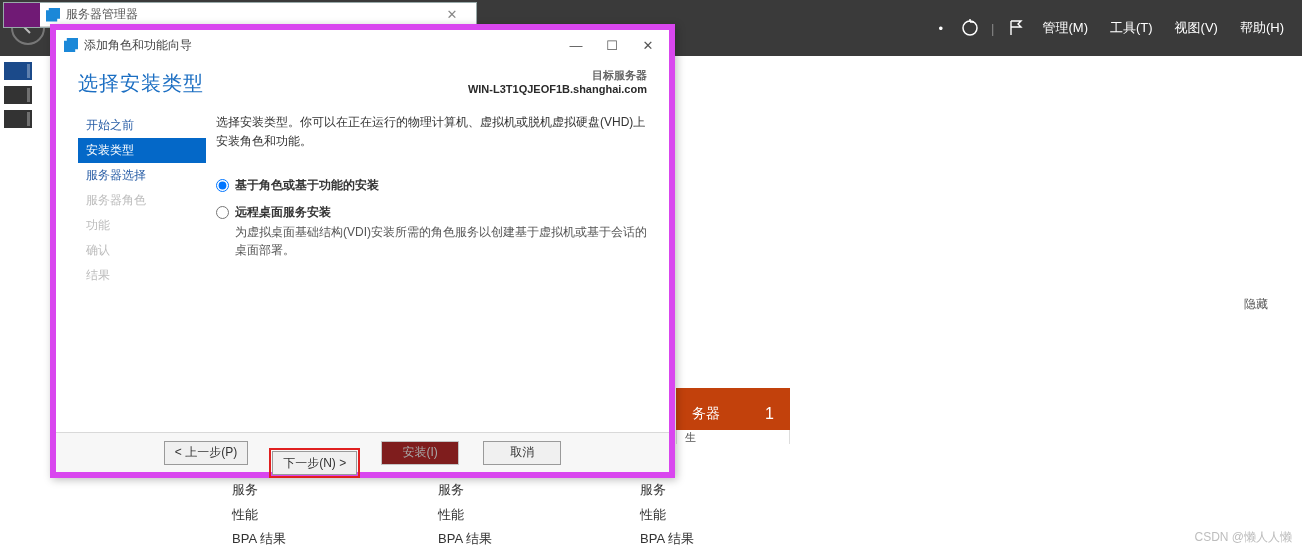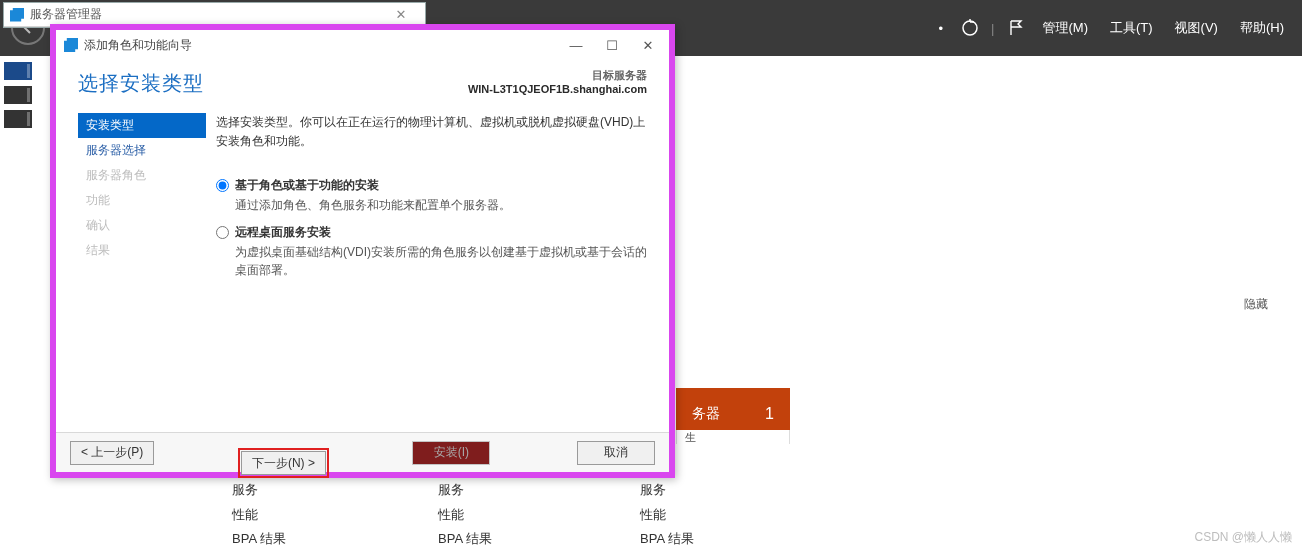--- a/index.html
+++ b/index.html
@@ -13,21 +13,21 @@
   .tb-item { padding: 0 8px; color:#fff; cursor:pointer; }
   .tb-icon { display:inline-flex; align-items:center; justify-content:center; width:26px; height:26px; }
   .tb-sep { color:#888; padding:0 2px; }
 
   
   .left-strip { position:absolute; left:0; top:56px; width:36px; background:#fff; }
   .left-strip .ico { width:28px; height:18px; margin:6px 4px; background:#1b4a8a; position:relative; }
   .left-strip .ico::after { content:""; position:absolute; right:2px; top:2px; bottom:2px; width:3px; background:#fff; opacity:.3; }
 
   
-  .parent-win { position:absolute; left:3px; top:2px; width:423px; border:1px solid #9aa; background:#fef9c3; }
+  .parent-win { position:absolute; left:3px; top:2px; width:474px; border:1px solid #9aa; background:#701a75;padding-left:36px; }
   .parent-title { height:24px; display:flex; align-items:center; padding:0 6px; font-size:12px; color:#555; border-bottom:1px solid #d4d4d4; background:#fff; }
   .parent-title .tico { width:14px; height:14px; background:#1b88d8; margin-right:6px; display:inline-block; clip-path: polygon(20% 0,100% 0,100% 80%,80% 80%,80% 100%,0 100%,0 20%,20% 20%);}
   .parent-close { position:absolute; right:4px; top:3px; width:40px; height:18px; text-align:center; color:#888; font-size:13px; line-height:18px; }
 
   
   .wizard { position:absolute; left:50px; top:24px; width:625px; height:454px; background:#fff; border:6px solid #d946ef; box-shadow: 2px 2px 8px rgba(0,0,0,.25); }
   .wiz-title { height:30px; display:flex; align-items:center; padding:0 8px; color:#444; font-size:12px; }
   .wiz-title .tico { width:14px; height:14px; background:#1b88d8; margin-right:6px; display:inline-block; clip-path: polygon(20% 0,100% 0,100% 80%,80% 80%,80% 100%,0 100%,0 20%,20% 20%);}
   .wiz-controls { position:absolute; right:4px; top:4px; display:flex; gap:2px; }
   .wiz-btn { width:34px; height:22px; display:flex; align-items:center; justify-content:center; font-size:13px; color:#555; }
@@ -44,21 +44,21 @@
   .step.active { background:#0468c8; color:#fff; }
   .step.disabled { color:#bcbcbc; cursor:default; }
 
   .wiz-content { flex:1; padding: 2px 22px 0 10px; font-size:12px; color:#333; }
   .wiz-content .intro { margin-bottom:26px; line-height:1.6; }
   .opt { display:flex; align-items:flex-start; margin-bottom:10px; }
   .opt input[type=radio] { margin:2px 6px 0 0; }
   .opt-label { font-weight:bold; }
   .opt-desc { color:#555; margin-top:2px; line-height:1.5; }
 
-  .wiz-footer { position:absolute; left:0; right:0; bottom:0; height:40px; border-top:1px solid #d9d9d9; display:flex; align-items:center; justify-content:space-between; padding:0 14px; gap:24px; background:#f7f7f7; }
+  .wiz-footer { position:absolute; left:0; right:0; bottom:0; height:40px; border-top:1px solid #d9d9d9; display:flex; align-items:center; justify-content:center; padding:0 14px; gap:24px; background:#f7f7f7; }
   .btn { min-width:78px; height:24px; border:1px solid #9a9a9a; background:#f0f0f0; font-size:12px; color:#333; padding:0 10px; cursor:pointer; }
   .btn:disabled { color:#a8a8a8; border-color:#c4c4c4; background:#7f1d1d; cursor:default; }
   .btn.primary-outline { outline:2px solid #e02020; outline-offset:1px;margin-top:21px; }
 
   
   .bg-area { position:absolute; left:36px; top:56px; right:0; bottom:0; background:#fff; z-index:-1; }
   .hide-link { position:absolute; right:34px; top:296px; font-size:12px; color:#555; }
   .red-tile { position:absolute; left:676px; top:388px; width:114px; height:52px; background:#c2410c; color:#fff; display:flex; align-items:center; justify-content:space-between; padding:0 16px; font-size:14px; }
   .red-tile .num { font-size:16px; }
   .red-stub { position:absolute; left:676px; top:430px; width:114px; height:14px; border-left:1px solid #ddd; border-right:1px solid #ddd; background:#fff; font-size:11px; color:#555; padding-left:8px;}
@@ -153,36 +153,36 @@
   <div class="wiz-head">
     <div class="wiz-heading">选择安装类型</div>
     <div class="wiz-dest">
       <div class="lbl">目标服务器</div>
       <div class="srv">WIN-L3T1QJEOF1B.shanghai.com</div>
     </div>
   </div>
 
   <div class="wiz-body">
     <div class="wiz-steps">
+      <div class="step">开始之前</div>
       <div class="step active">安装类型</div>
       <div class="step">服务器选择</div>
       <div class="step disabled">服务器角色</div>
       <div class="step disabled">功能</div>
       <div class="step disabled">确认</div>
       <div class="step disabled">结果</div>
     </div>
 
     <div class="wiz-content">
       <div class="intro">选择安装类型。你可以在正在运行的物理计算机、虚拟机或脱机虚拟硬盘(VHD)上安装角色和功能。</div>
 
       <div class="opt">
         <input type="radio" name="itype" checked="" style="">
         <div>
           <div class="opt-label">基于角色或基于功能的安装</div>
-          <div class="opt-desc">通过添加角色、角色服务和功能来配置单个服务器。</div>
         </div>
       </div>
 
       <div class="opt">
         <input type="radio" name="itype" style="">
         <div>
           <div class="opt-label">远程桌面服务安装</div>
           <div class="opt-desc">为虚拟桌面基础结构(VDI)安装所需的角色服务以创建基于虚拟机或基于会话的桌面部署。</div>
         </div>
       </div>

